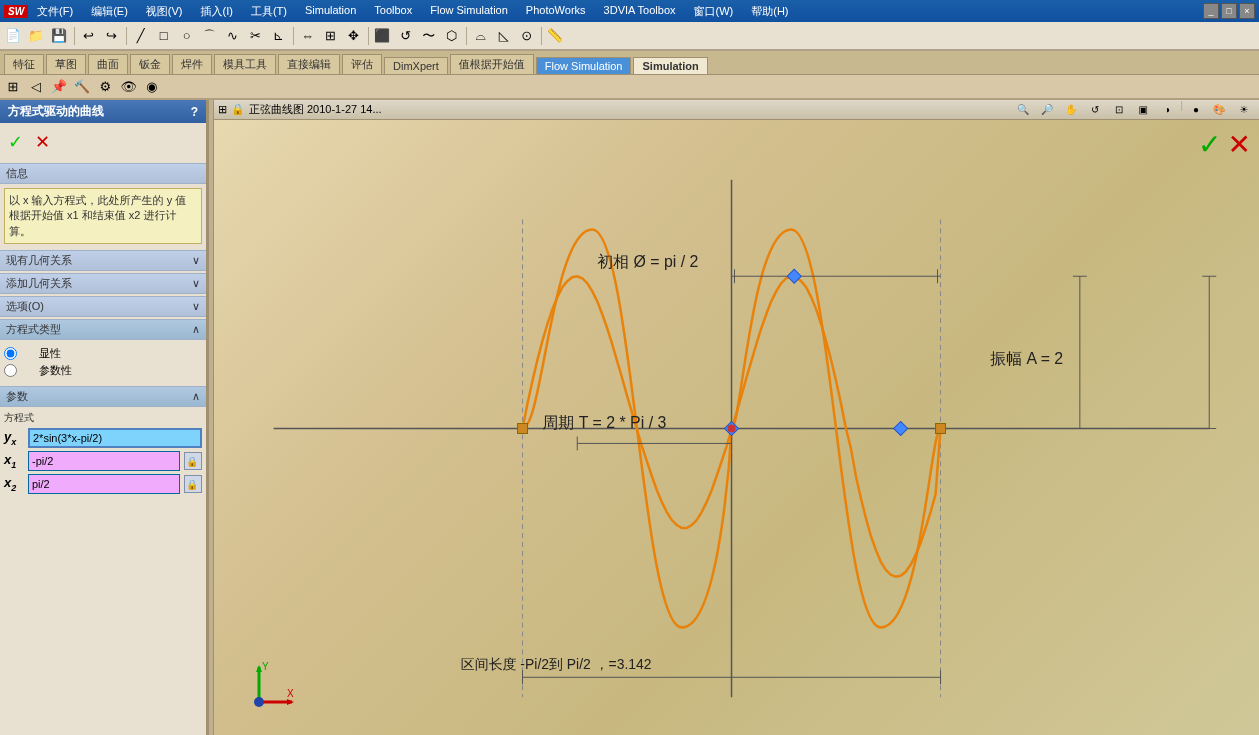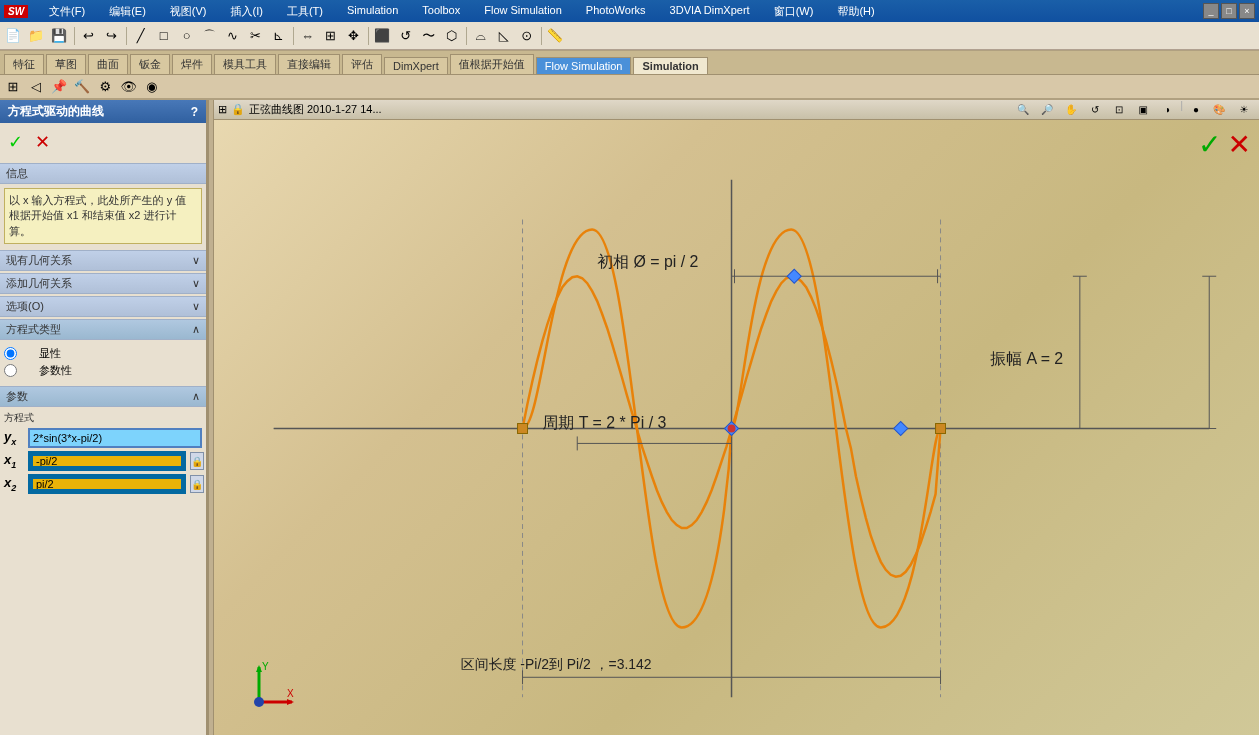--- a/index.html
+++ b/index.html
@@ -1,21 +1,21 @@
 <!DOCTYPE html>
 <html><head>
   <meta charset="utf-8">
   <style>
     * { margin: 0; padding: 0; box-sizing: border-box; }
     body { width: 1259px; height: 735px; overflow: hidden; font-family: 'SimSun', 'Microsoft YaHei', sans-serif; font-size: 12px; background: #d4c4a0; }
 
     
     #titlebar { height: 22px; background: linear-gradient(to bottom, #1a5fa8, #1050a0); display: flex; align-items: center; padding: 0 4px; color: white; font-size: 11px; }
     #titlebar .logo { background: #cc0000; color: white; font-weight: bold; font-size: 10px; padding: 1px 4px; margin-right: 6px; font-style: italic; }
-    #titlebar .menu-items { display: flex; gap: 18px; flex: 1; margin-left: 12px; }
+    #titlebar .menu-items { display: flex; gap: 12px; flex: 1; }
     #titlebar .menu-item { cursor: pointer; padding: 1px 3px; }
     #titlebar .win-controls { display: flex; gap: 2px; margin-left: auto; }
     #titlebar .win-btn { width: 16px; height: 16px; background: #888; border: 1px solid #555; display: flex; align-items: center; justify-content: center; font-size: 9px; cursor: pointer; color: white; }
 
     
     #toolbar1 { height: 28px; background: #e8e0d0; border-bottom: 1px solid #b0a090; display: flex; align-items: center; padding: 0 2px; gap: 1px; }
     .tb-btn { height: 22px; min-width: 22px; background: transparent; border: 1px solid transparent; cursor: pointer; display: flex; align-items: center; justify-content: center; font-size: 13px; padding: 0 2px; }
     .tb-sep { width: 1px; height: 18px; background: #b0a890; margin: 0 2px; }
 
     
@@ -46,21 +46,21 @@
 
     
     .eq-type { margin: 4px; }
     .radio-row { display: flex; align-items: center; gap: 22px; margin: 2px 0; font-size: 11px; }
     .radio-row input { cursor: pointer; }
 
     
     .params-section { margin: 4px; }
     .param-row { display: flex; align-items: center; margin: 3px 0; gap: 4px; }
     .param-label { font-size: 13px; font-weight: bold; font-style: italic; min-width: 20px; }
-    .param-input { flex: 1; height: 20px; border: 5px solid #0369a1; background: #eab308; padding: 1px 3px; font-size: 11px; }
+    .param-input { flex: 1; height: 20px; border: 1px solid #0369a1; background: #f0abfc; padding: 1px 3px; font-size: 11px; }
     .param-lock { width: 18px; height: 18px; background: #d0d8e8; border: 1px solid #8090a8; display: flex; align-items: center; justify-content: center; font-size: 10px; cursor: pointer; }
 
     
     #canvas-area { flex: 1; position: relative; overflow: hidden; }
     #canvas-header { height: 20px; background: linear-gradient(to bottom, #e0d8c8, #c8c0a8); border-bottom: 1px solid #a09070; display: flex; align-items: center; padding: 0 4px; gap: 4px; font-size: 11px; }
     #drawing-canvas { width: 100%; height: calc(100% - 20px); position: relative; background: linear-gradient(135deg, #e8d8b0 0%, #d4c090 30%, #c8b880 60%, #d0c898 100%); }
 
     
     #top-right-btns { position: absolute; top: 8px; right: 8px; display: flex; gap: 6px; }
     .green-check { color: #00aa00; font-size: 28px; cursor: pointer; }
@@ -85,21 +85,21 @@
   <div class="menu-items">
     <span class="menu-item">文件(F)</span>
     <span class="menu-item">编辑(E)</span>
     <span class="menu-item">视图(V)</span>
     <span class="menu-item">插入(I)</span>
     <span class="menu-item">工具(T)</span>
     <span class="menu-item">Simulation</span>
     <span class="menu-item">Toolbox</span>
     <span class="menu-item">Flow Simulation</span>
     <span class="menu-item">PhotoWorks</span>
-    <span class="menu-item">3DVIA DimXpert</span>
+    <span class="menu-item">3DVIA Toolbox</span>
     <span class="menu-item">窗口(W)</span>
     <span class="menu-item">帮助(H)</span>
   </div>
   <div class="win-controls">
     <div class="win-btn">_</div>
     <div class="win-btn">□</div>
     <div class="win-btn">×</div>
   </div>
 </div>
 

